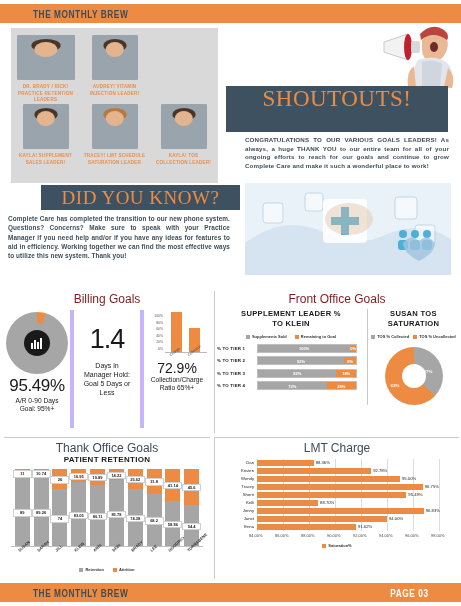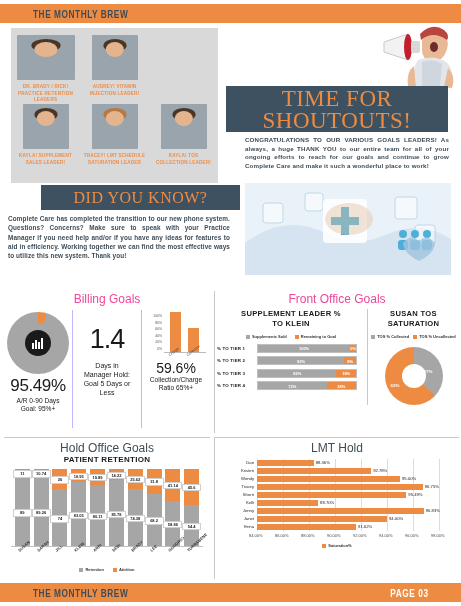--- a/index.html
+++ b/index.html
@@ -85,44 +85,44 @@
   .shout-photo {
     position: absolute; left: 245px; top: 183px; width: 206px; height: 92px;
     background: linear-gradient(135deg,#eaf2f8 0%,#cfe0ee 40%,#8fb4d2 70%,#5b7f9e 100%);
     overflow: hidden;
   }
 
   
   .dyk-title {
     position: absolute; left: 41px; top: 185px; width: 199px; height: 25px;
     background: #3d5160; color: #ee8b43;
-    font-family: "Liberation Serif", serif; font-size: 16px; line-height: 25px;
+    font-family: "Liberation Serif", serif; font-size: 19px; line-height: 25px;
     text-align: center; letter-spacing: .5px;
   }
   .dyk-body {
     position: absolute; left: 8px; top: 214px; width: 222px;
     font-size: 6.4px; line-height: 9.3px; font-weight: 700;
     color: #3d4c57; text-align: justify; letter-spacing: .1px;
   }
 
   
   .sect-title {
     font-family: "Liberation Sans", sans-serif;
-    font-size: 12px; color: #ec4899; text-align: center;
+    font-size: 12px; color: #7f1d1d; text-align: center;
   }
   .sect-title.dark { color: #3d4c57; }
 
   
   .billing {
     position: absolute; left: 4px; top: 291px; width: 206px; height: 142px;
   }
   .billing .sect-title { margin-top: 1px; }
   .bill-cols { display: flex; margin-top: 4px; height: 118px; }
   .bill-col { position: relative; flex: 1; text-align: center; }
-  .bill-col + .bill-col { border-left: 1px solid #c4b5fd; }
+  .bill-col + .bill-col { border-left: 4px solid #c4b5fd; }
 
   .donut-wrap { position: relative; width: 62px; height: 62px; margin: 2px auto 0; }
   .donut-big {
     width: 62px; height: 62px; border-radius: 50%;
     background: conic-gradient(#ee8b43 0 5%, #a6a6a6 5% 100%);
   }
   .donut-big .hole {
     position: absolute; left: 11px; top: 11px; width: 40px; height: 40px;
     border-radius: 50%; background: #a6a6a6;
   }
@@ -319,21 +319,20 @@
         <ellipse cx="56" cy="27" rx="4" ry="5" fill="#6d2b2b"></ellipse>
         <path d="M40 40 q16 -6 28 2 q8 5 6 26 L36 68 q-2 -20 4 -28 Z" fill="#e2e6ea"></path>
         <path d="M44 42 q12 -4 20 2 l-2 22 l-18 1 Z" fill="#cfd6dd"></path>
         <path d="M36 46 q-8 6 -6 20 l8 2 Z" fill="#e9b894"></path>
         <path d="M70 48 q8 8 4 20 l-8 -1 Z" fill="#e9b894"></path>
       </g>
     </svg>
   </div>
 
   <div class="shout-title">
-    <div>TIME FOR</div>
     <div>SHOUTOUTS!</div>
   </div>
   <div class="shout-body">CONGRATULATIONS TO OUR VARIOUS GOALS LEADERS! As always, a huge THANK YOU to our entire team for all of your ongoing efforts to reach for our goals and continue to grow Complete Care and make it such a wonderful place to work!</div>
   <div class="shout-photo">
     <svg viewBox="0 0 206 92" width="206" height="92">
       <rect width="206" height="92" fill="#e9f2f8"></rect>
       <path d="M0 60 q40 -30 80 -10 q30 16 60 2 q36 -16 66 4 L206 92 L0 92 Z" fill="#cfe0ee" opacity=".8"></path>
       <g opacity=".55" fill="#ffffff" stroke="#9fc3dd" stroke-width="1">
         <rect x="18" y="20" width="20" height="20" rx="3"></rect>
         <rect x="150" y="14" width="22" height="22" rx="3"></rect>
@@ -406,21 +405,21 @@
             <div>20%</div>
             <div>0%</div>
           </div>
           <div class="mini-plot">
             <div class="mini-bar" style="left:6px;height:40px"></div>
             <div class="mini-bar" style="left:24px;height:24px"></div>
             <div class="mini-lbl" style="left:4px;top:41px">Charge</div>
             <div class="mini-lbl" style="left:22px;top:41px">Collection</div>
           </div>
         </div>
-        <div class="ratio-stat">59.6%</div>
+        <div class="ratio-stat">72.9%</div>
         <div class="ratio-cap">
           <div>Collection/Charge</div>
           <div>Ratio 65%+</div>
         </div>
       </div>
 
     </div>
   </div>
 
   <div class="front">
@@ -515,21 +514,21 @@
           <div class="hole2"></div>
           <div class="donut-lbl" style="left:39px;top:22px">37%</div>
           <div class="donut-lbl" style="left:6px;top:36px">63%</div>
         </div>
       </div>
 
     </div>
   </div>
 
   <div class="back">
-    <div class="sect-title dark">Hold Office Goals</div>
+    <div class="sect-title dark">Thank Office Goals</div>
     <div class="sub-head">PATIENT RETENTION</div>
     <div class="stack-plot" id="stackPlot">
         <div class="stack-col" style="left: 3.81818px;">
           <div class="seg-ret" style="height: 69.42px;"></div>
           <div class="seg-att" style="height: 8.58px;"></div>
           <div class="seg-val" style="top: 1.29px;">11</div>
           <div class="seg-val" style="top: 40.29px;">89</div>
         </div>
         <div class="xlab" style="left: 5.81818px; top: 80px;">SUSAN</div>
         <div class="stack-col" style="left: 22.6364px;">
@@ -602,21 +601,21 @@
           <b>Retention</b>
         </span>
       <span>
           <i class="sw orange"></i>
           <b>Attrition</b>
         </span>
     </div>
   </div>
 
   <div class="lmt">
-    <div class="sect-title dark">LMT Hold</div>
+    <div class="sect-title dark">LMT Charge</div>
     <div class="lmt-plot" id="lmtPlot">
       <div class="lmt-grid" id="lmtGrid">
           <i style="left: 0px;"></i>
           <i style="left: 26px;"></i>
           <i style="left: 52px;"></i>
           <i style="left: 78px;"></i>
           <i style="left: 104px;"></i>
           <i style="left: 130px;"></i>
           <i style="left: 156px;"></i>
           <i style="left: 182px;"></i>

